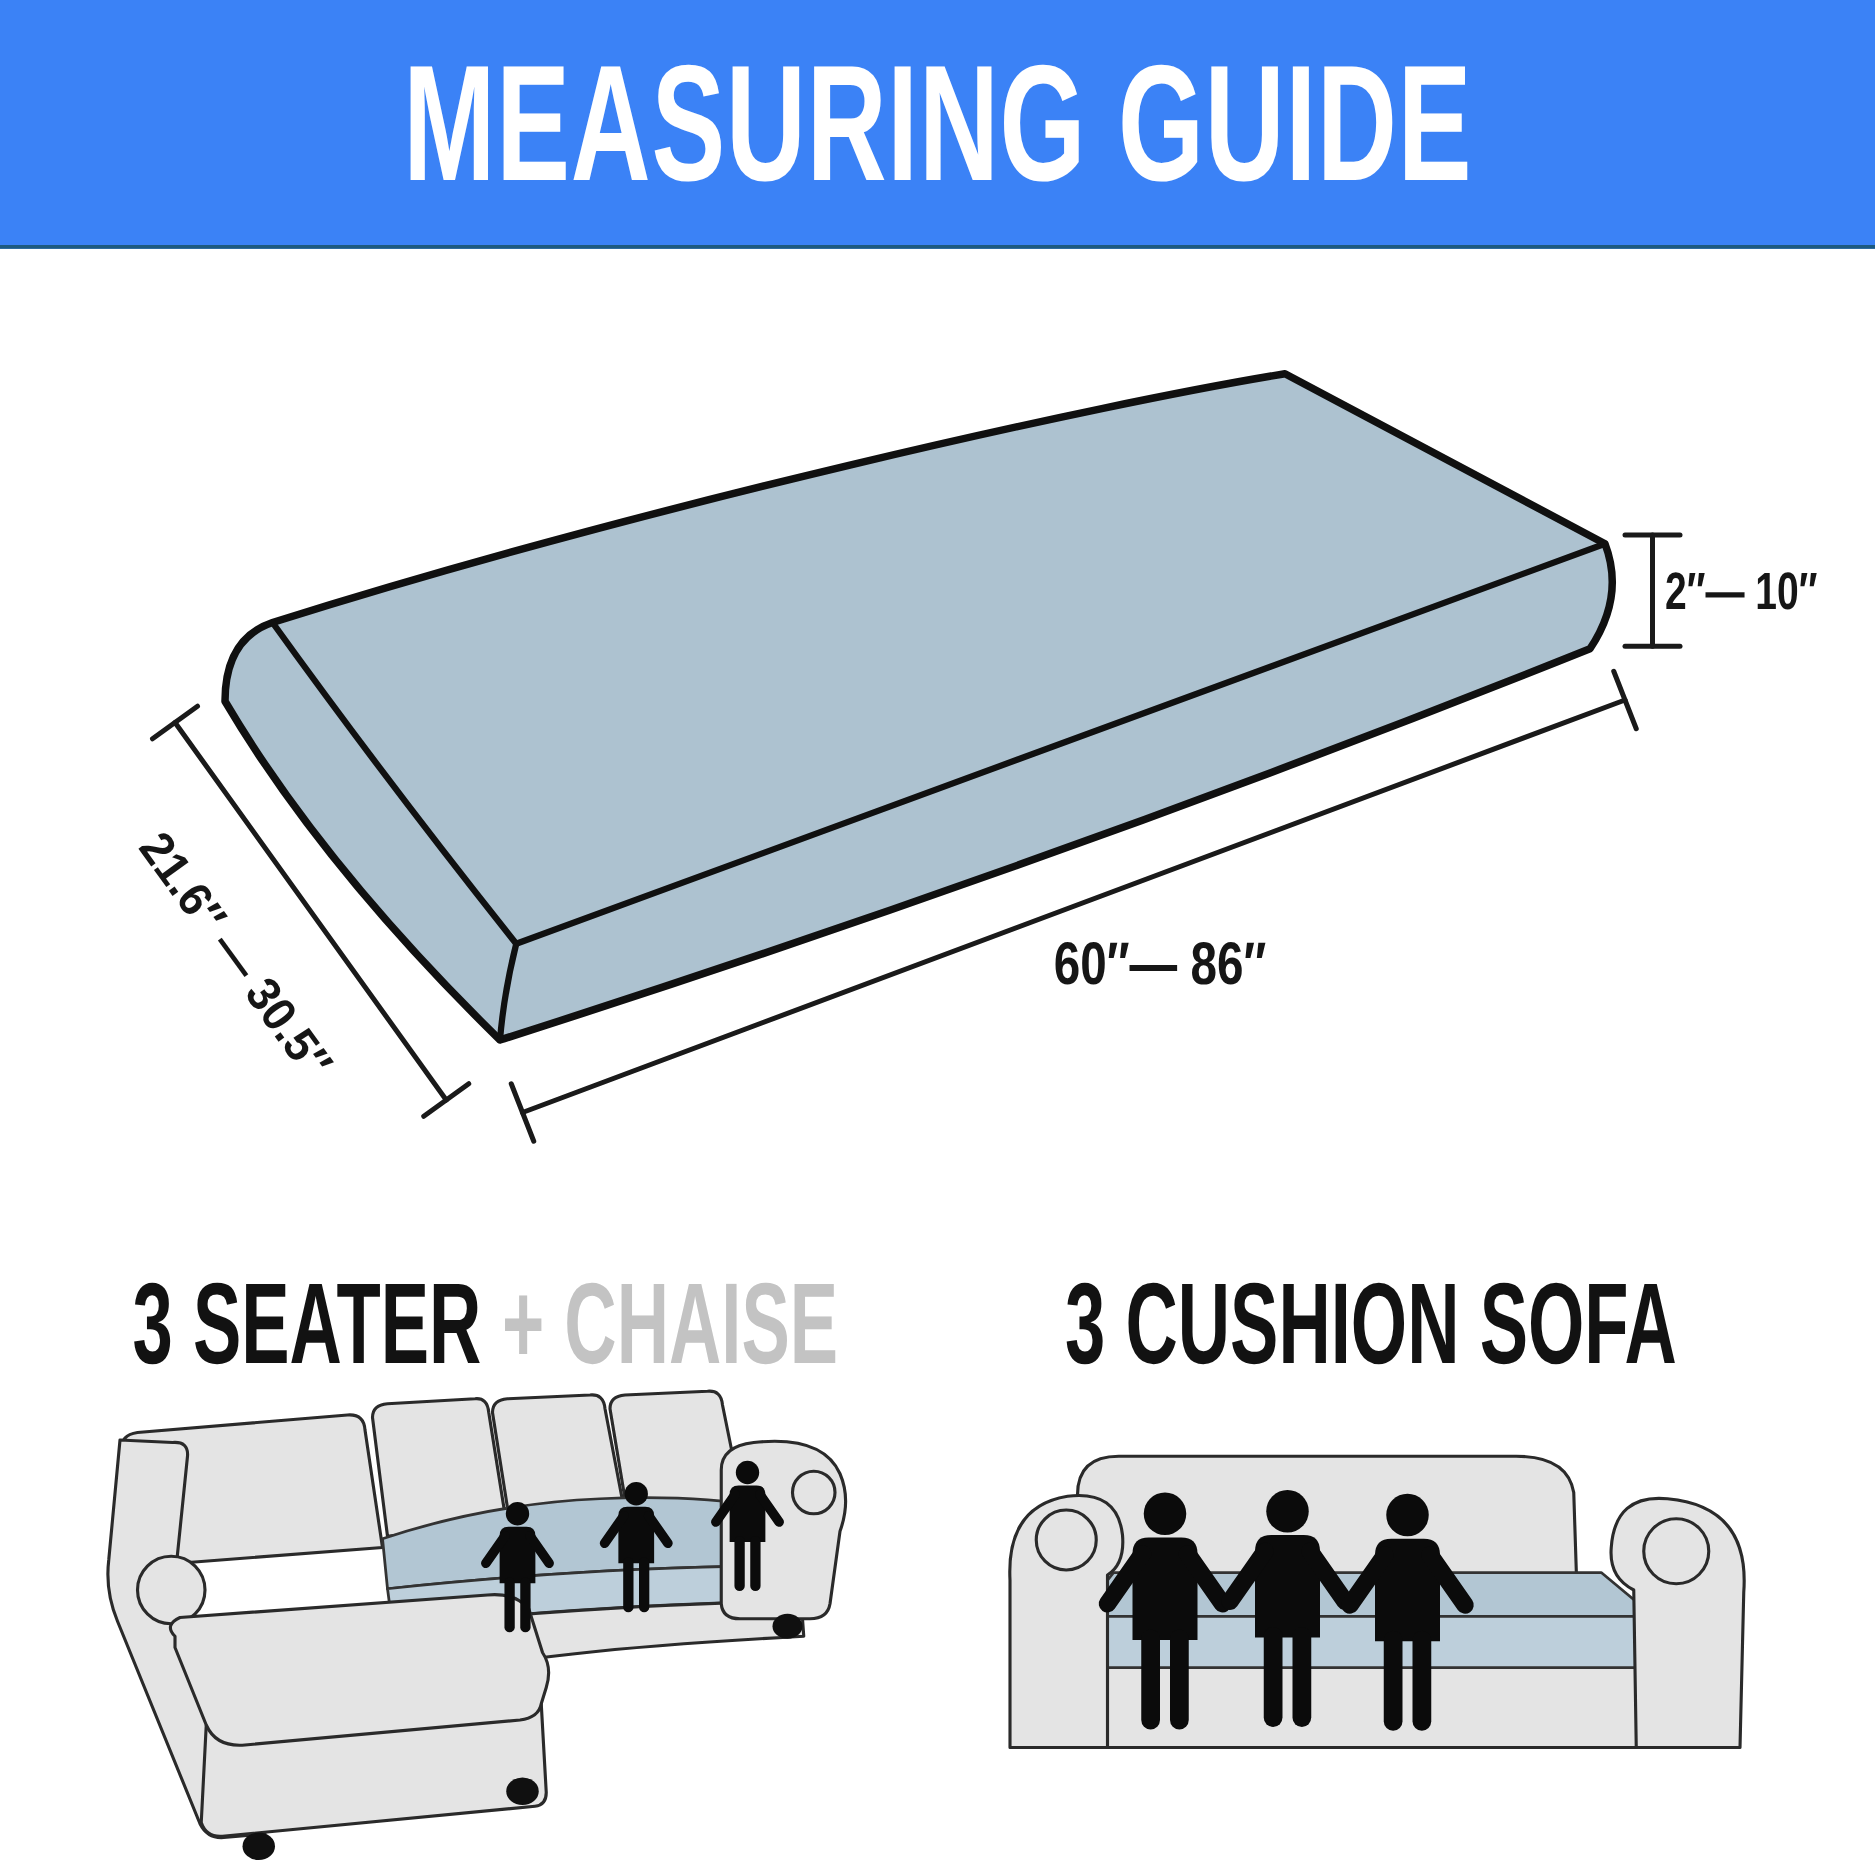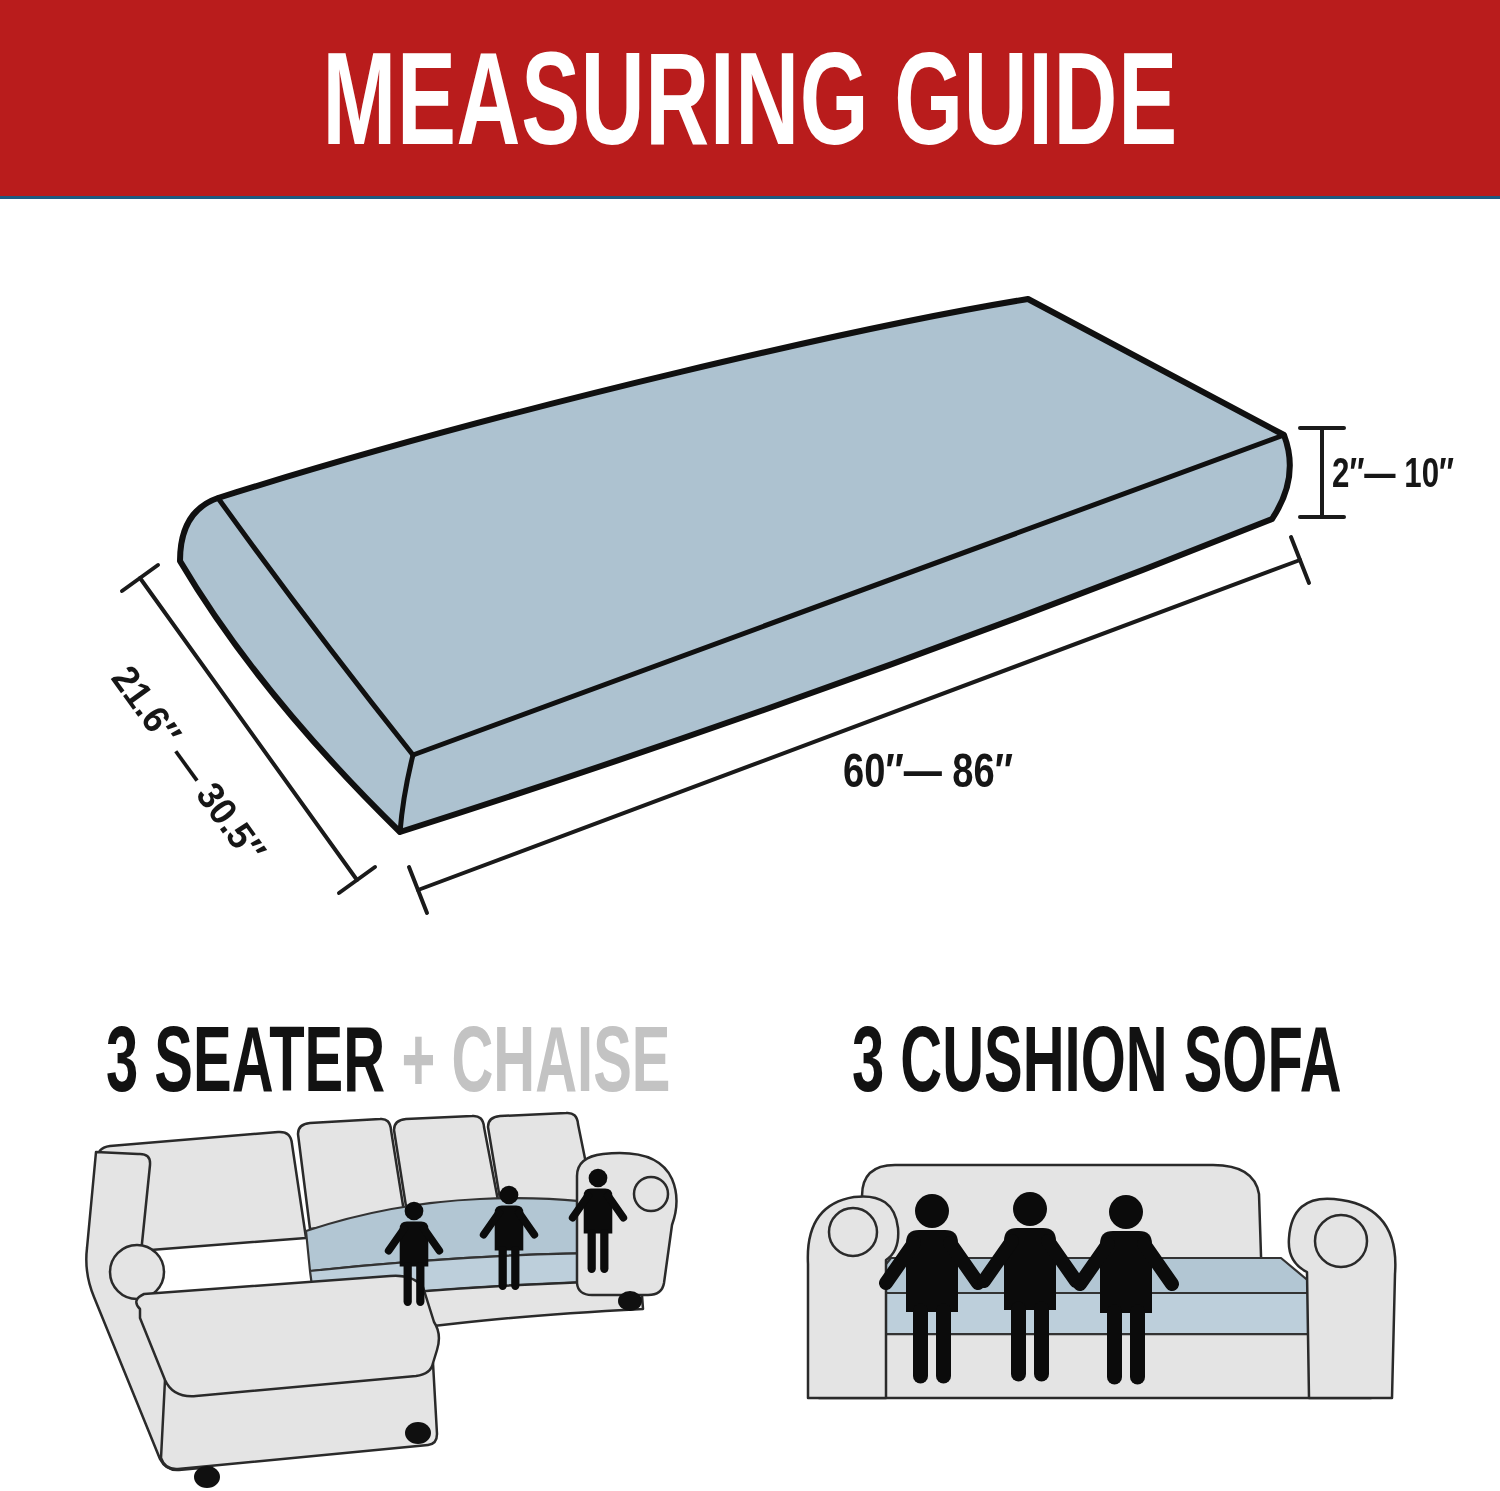--- a/index.html
+++ b/index.html
@@ -3,21 +3,21 @@
 <meta charset="utf-8">
 <style>
   html,body{margin:0;padding:0;background:#ffffff;}
   .canvas{
     position:relative;width:1500px;height:1491px;background:#ffffff;overflow:hidden;
     font-family:"Liberation Sans", sans-serif;
   }
   
   .header{
     position:absolute;left:0;top:0;width:1500px;height:196px;
-    background:#b91c1c;border-bottom:3px solid #1d5a80;
+    background:#3b82f6;border-bottom:3px solid #1d5a80;
     display:flex;align-items:center;justify-content:center;
   }
   .header-title{
     color:#ffffff;font-weight:bold;font-size:132px;letter-spacing:1px;
     white-space:nowrap;transform:scaleX(0.67);transform-origin:center center;
   }
   
   .section-heading{
     position:absolute;top:1013px;font-size:92px;font-weight:bold;color:#121212;
     white-space:nowrap;transform:scaleX(0.63);transform-origin:left top;line-height:1;

